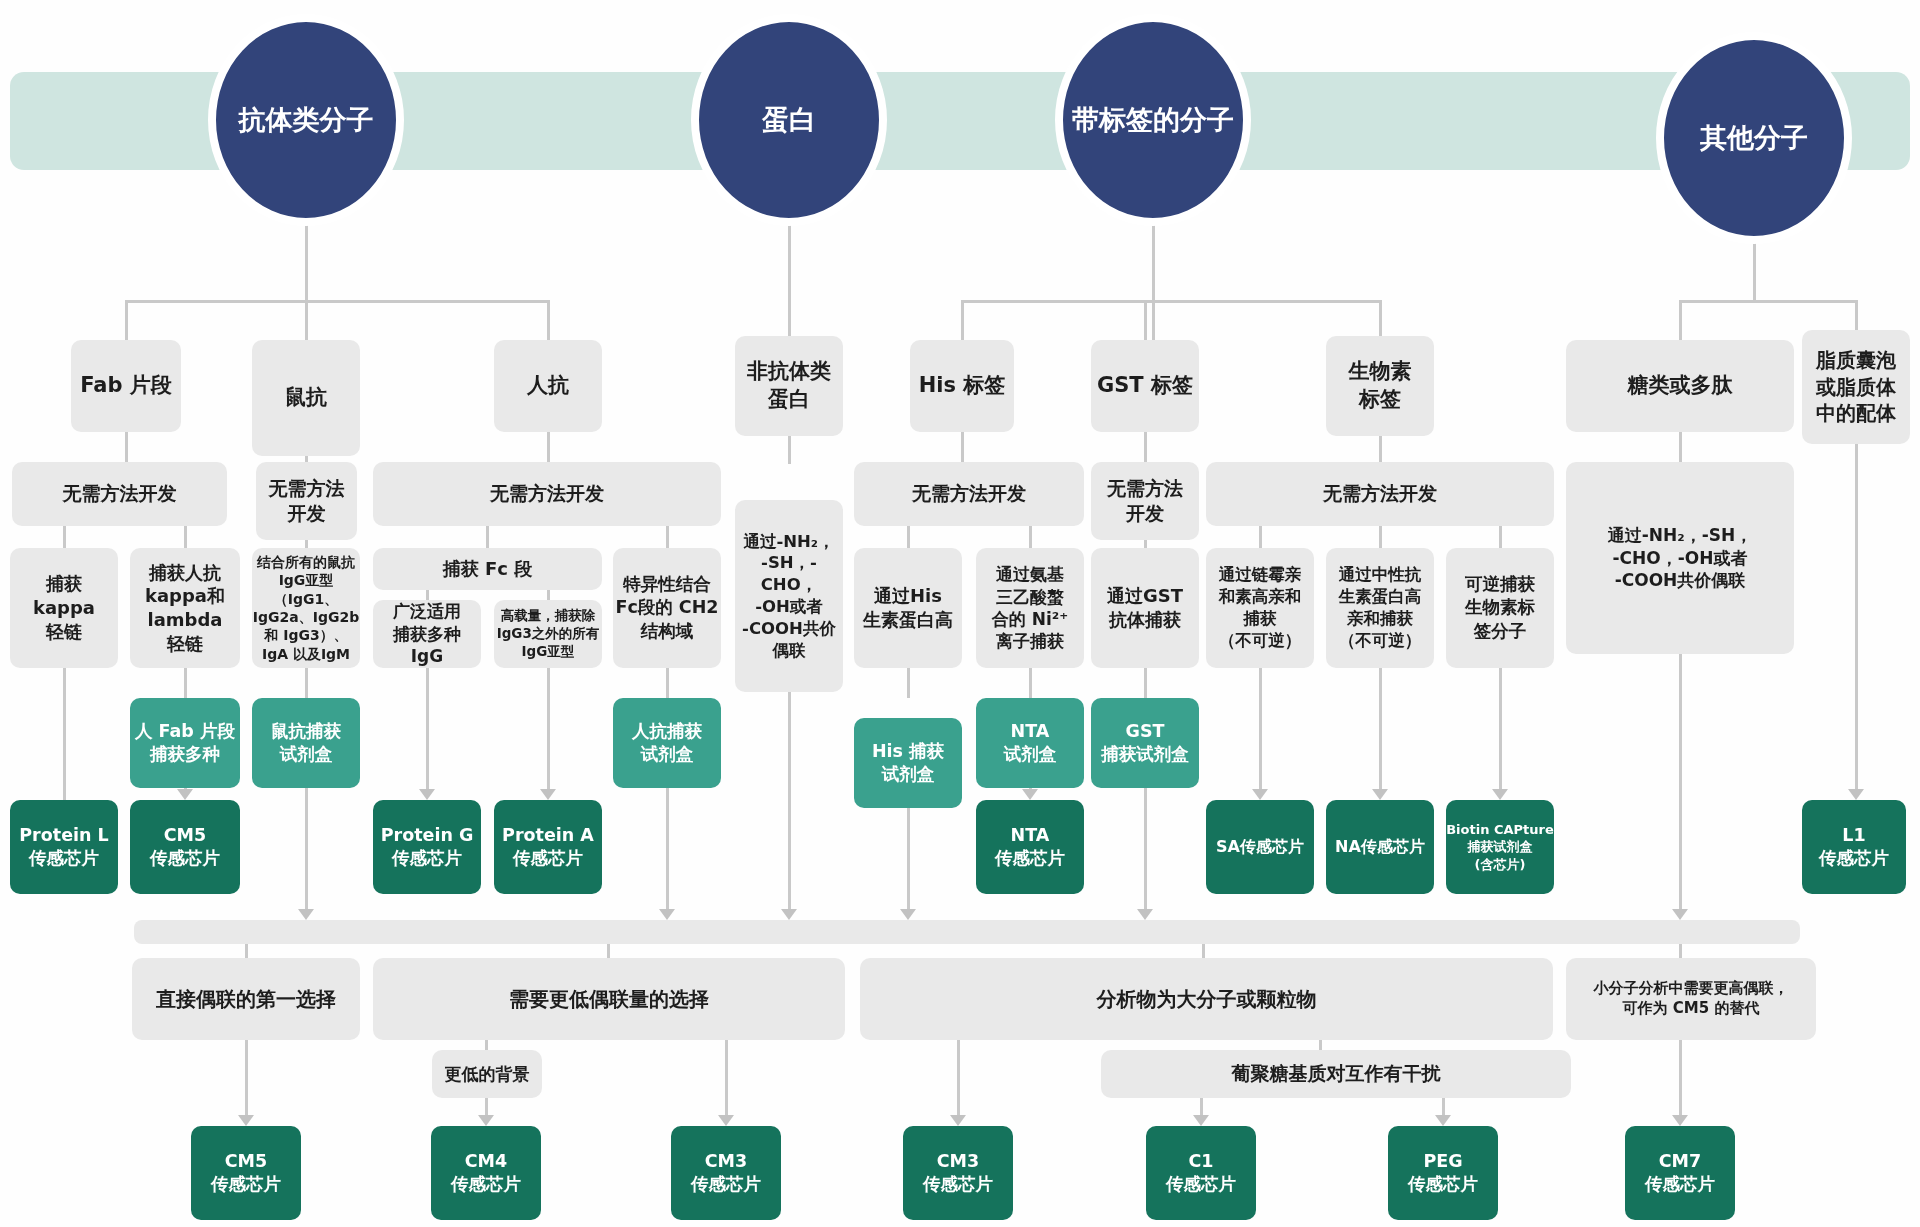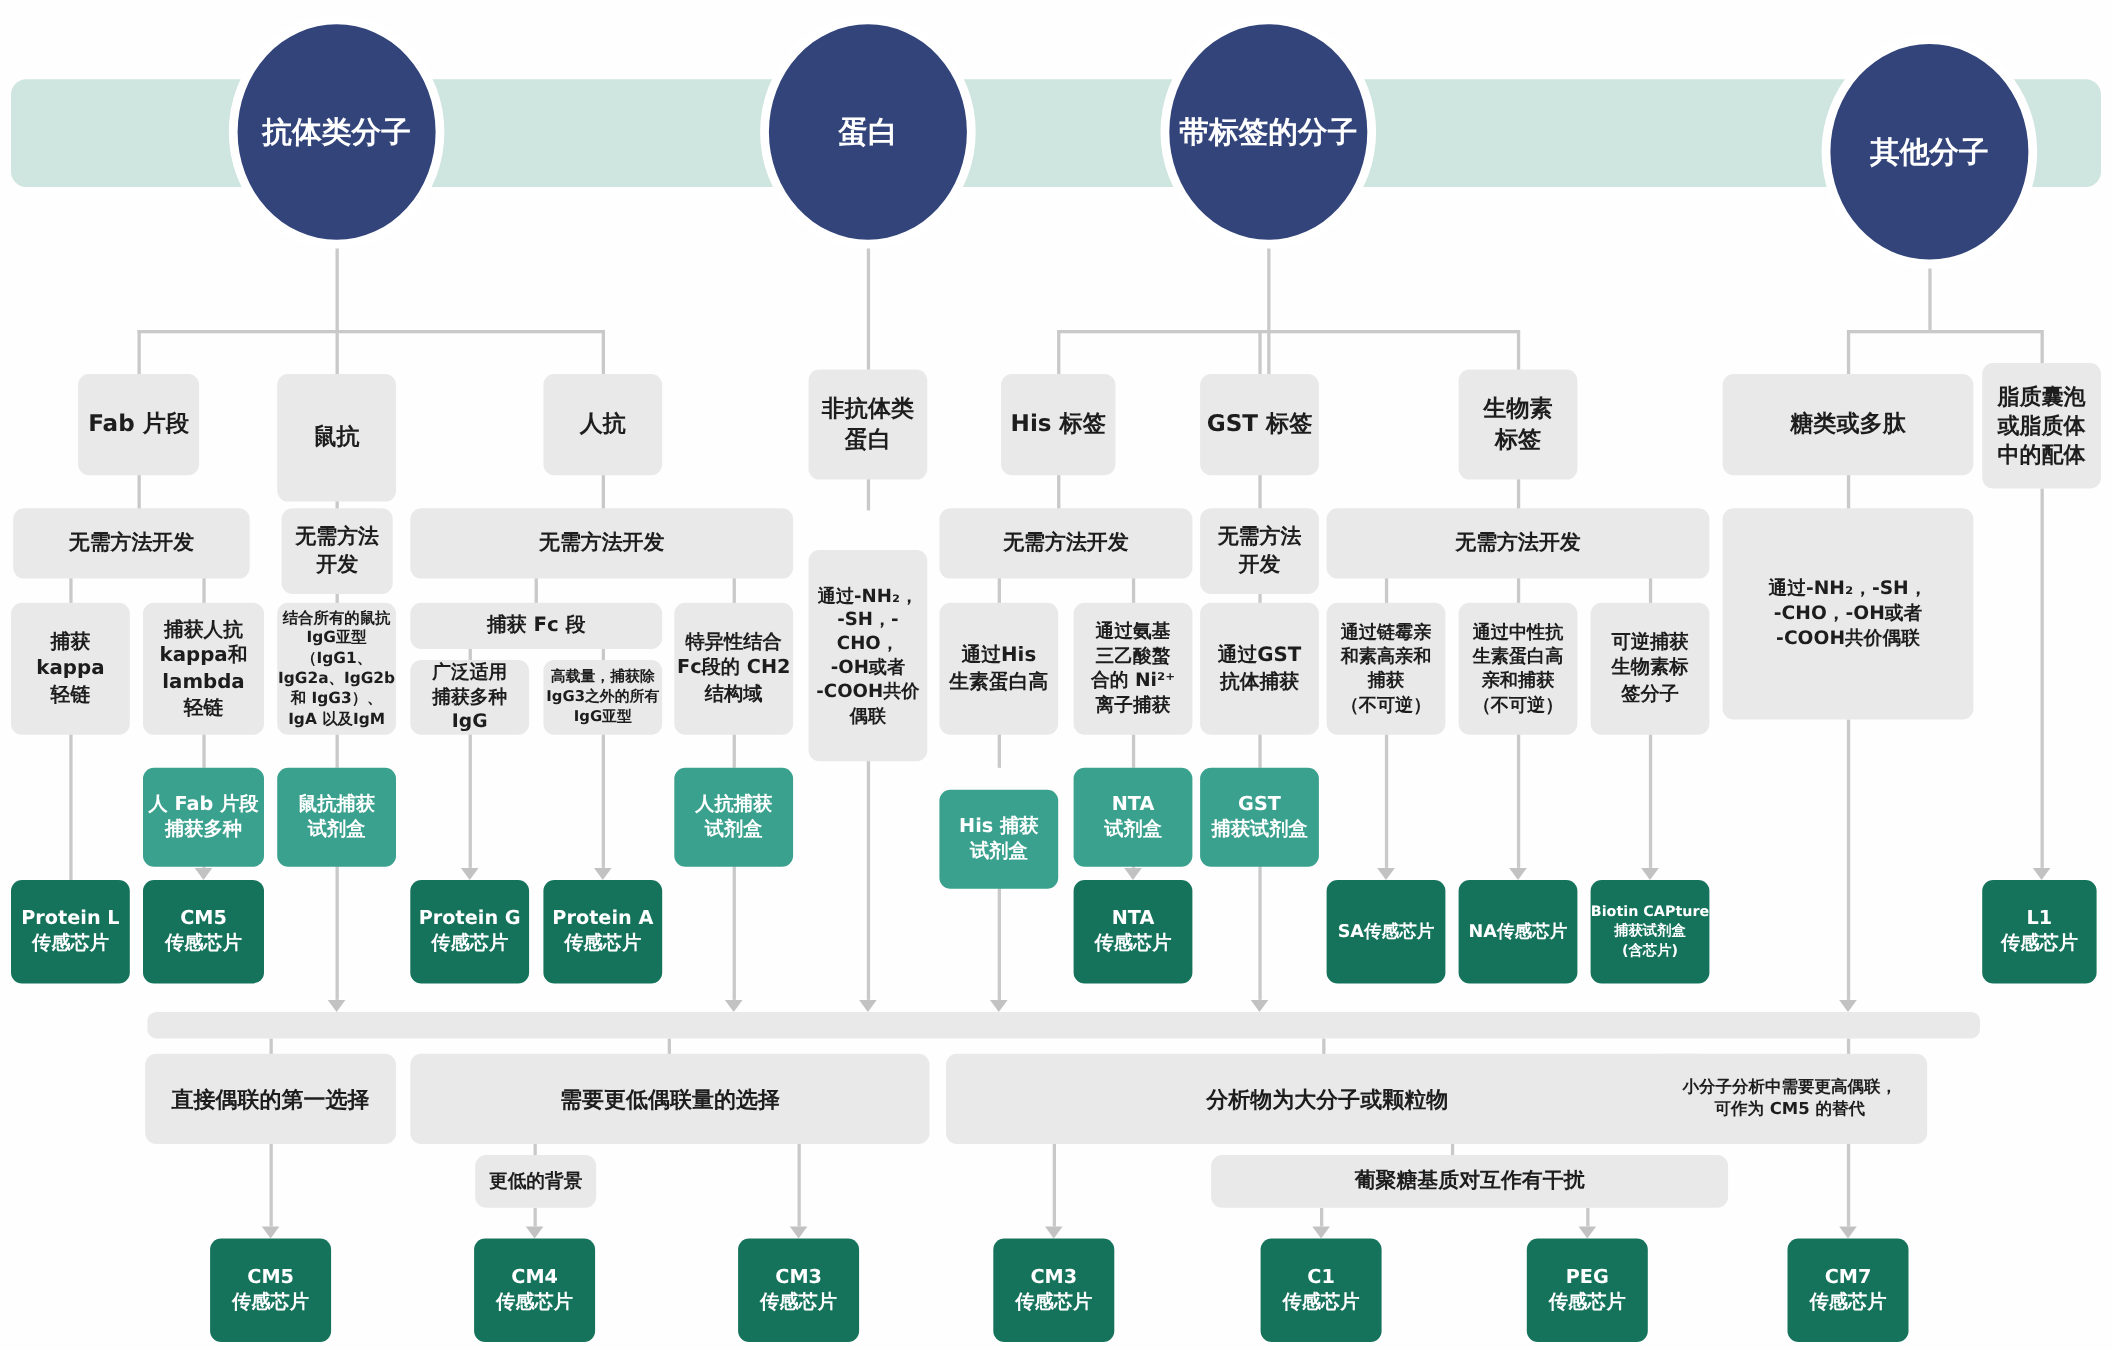--- a/index.html
+++ b/index.html
@@ -218,21 +218,21 @@
 捕获试剂盒
 (含芯片)</div>
   <div class="box chip" style="left:1802px;top:800px;width:104px;height:94px;font-size:17.5px;">L1
 传感芯片</div>
 
   <div class="strip" style="left:134px;top:920px;width:1666px;height:24px;"></div>
 
   <div class="box" style="left:132px;top:958px;width:228px;height:82px;font-size:20px;">直接偶联的第一选择</div>
   <div class="box" style="left:373px;top:958px;width:472px;height:82px;font-size:20px;">需要更低偶联量的选择</div>
   <div class="box" style="left:860px;top:958px;width:693px;height:82px;font-size:20px;">分析物为大分子或颗粒物</div>
-  <div class="box" style="left:1502px;top:958px;width:250px;height:82px;font-size:15px;">小分子分析中需要更高偶联，
+  <div class="box" style="left:1566px;top:958px;width:250px;height:82px;font-size:15px;">小分子分析中需要更高偶联，
 可作为 CM5 的替代</div>
   <div class="box" style="left:432px;top:1050px;width:110px;height:48px;font-size:17px;">更低的背景</div>
   <div class="box" style="left:1101px;top:1050px;width:470px;height:48px;font-size:19px;">葡聚糖基质对互作有干扰</div>
 
   <div class="box chip" style="left:191px;top:1126px;width:110px;height:94px;font-size:17.5px;">CM5
 传感芯片</div>
   <div class="box chip" style="left:431px;top:1126px;width:110px;height:94px;font-size:17.5px;">CM4
 传感芯片</div>
   <div class="box chip" style="left:671px;top:1126px;width:110px;height:94px;font-size:17.5px;">CM3
 传感芯片</div>

